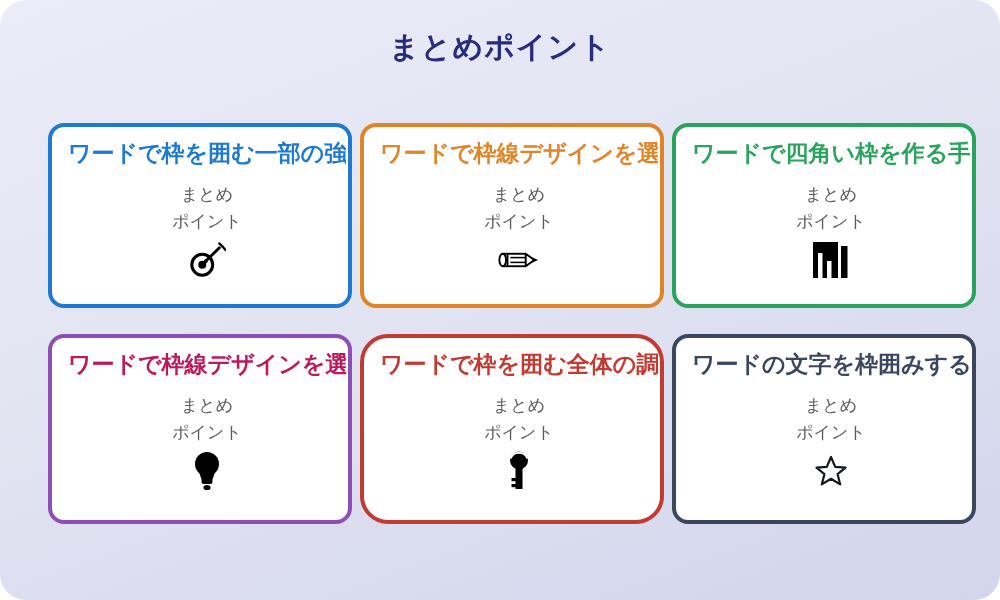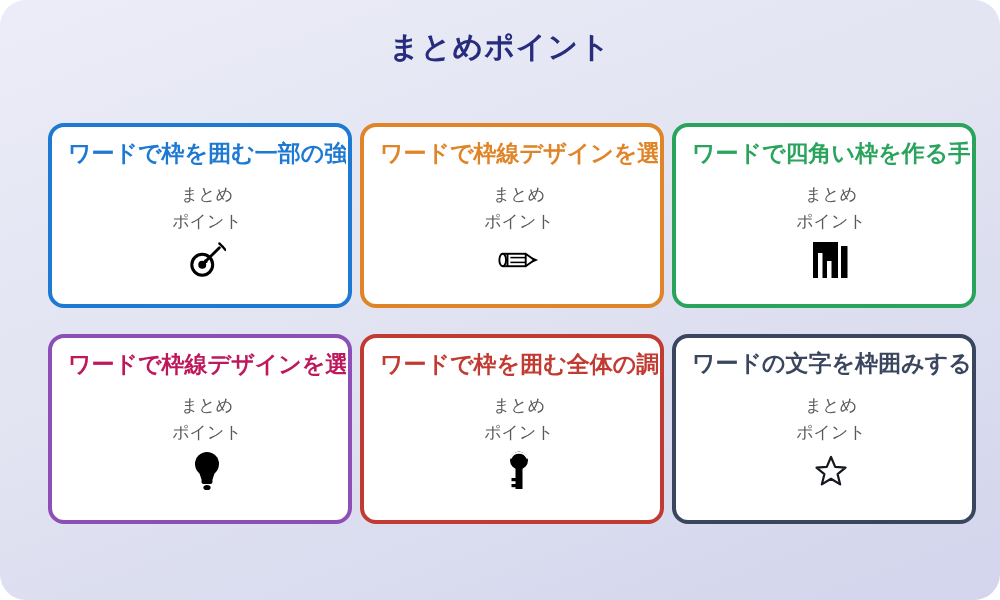--- a/index.html
+++ b/index.html
@@ -142,39 +142,39 @@
       <div class="card-icon">
         <svg width="30" height="40" viewBox="0 0 30 40">
           <circle cx="15" cy="13" r="12" fill="#000"></circle>
           <polygon points="6,18 24,18 20,30 10,30" fill="#000"></polygon>
           <rect x="9.5" y="28" width="11" height="5" rx="2" fill="#000"></rect>
           <ellipse cx="15" cy="36.5" rx="3.6" ry="2.6" fill="#000"></ellipse>
         </svg>
       </div>
     </div>
 
-    <div class="card" style="border-color: rgb(194, 59, 50);">
+    <div class="card" style="border-color: rgb(194, 59, 50); border-radius: 28px;">
       <div class="card-title" style="color: rgb(194, 59, 50);">ワードで枠を囲む全体の調</div>
       <div class="card-sub">
         <div>まとめ</div>
         <div>ポイント</div>
       </div>
       <div class="card-icon">
         <svg width="26" height="40" viewBox="0 0 26 40">
           <circle cx="13" cy="9.5" r="9" fill="#000"></circle>
           <path d="M4.6 7.5 A 9 9 0 0 1 21.4 7.5" fill="none" stroke="#fff" stroke-width="1.8"></path>
           <rect x="9.5" y="17" width="7" height="21" fill="#000"></rect>
           <rect x="5.5" y="27" width="5" height="3.2" fill="#000"></rect>
           <rect x="5.5" y="33" width="5" height="3.2" fill="#000"></rect>
         </svg>
       </div>
     </div>
 
     <div class="card" style="border-color: rgb(57, 70, 94);">
-      <div class="card-title" style="color: rgb(57, 70, 94); font-family: Liberation Serif, serif;">ワードの文字を枠囲みする</div>
+      <div class="card-title" style="color: rgb(57, 70, 94);">ワードの文字を枠囲みする</div>
       <div class="card-sub">
         <div>まとめ</div>
         <div>ポイント</div>
       </div>
       <div class="card-icon">
         <svg width="34" height="34" viewBox="0 0 34 34">
           <polygon points="17,3 21.2,12.9 31.5,13.6 23.6,20.2 26.2,30.4 17,24.8 7.8,30.4 10.4,20.2 2.5,13.6 12.8,12.9" fill="none" stroke="#14181f" stroke-width="2.2" stroke-linejoin="round"></polygon>
         </svg>
       </div>
     </div>

